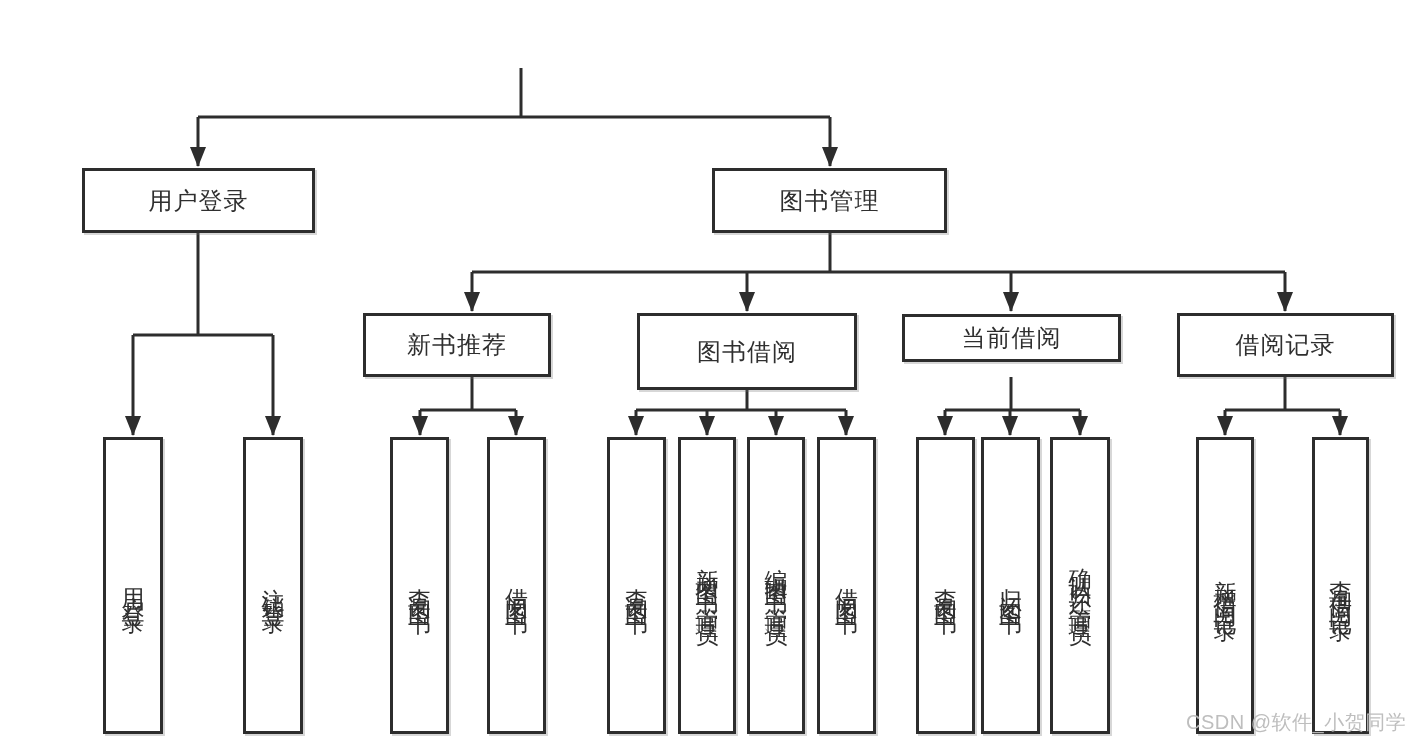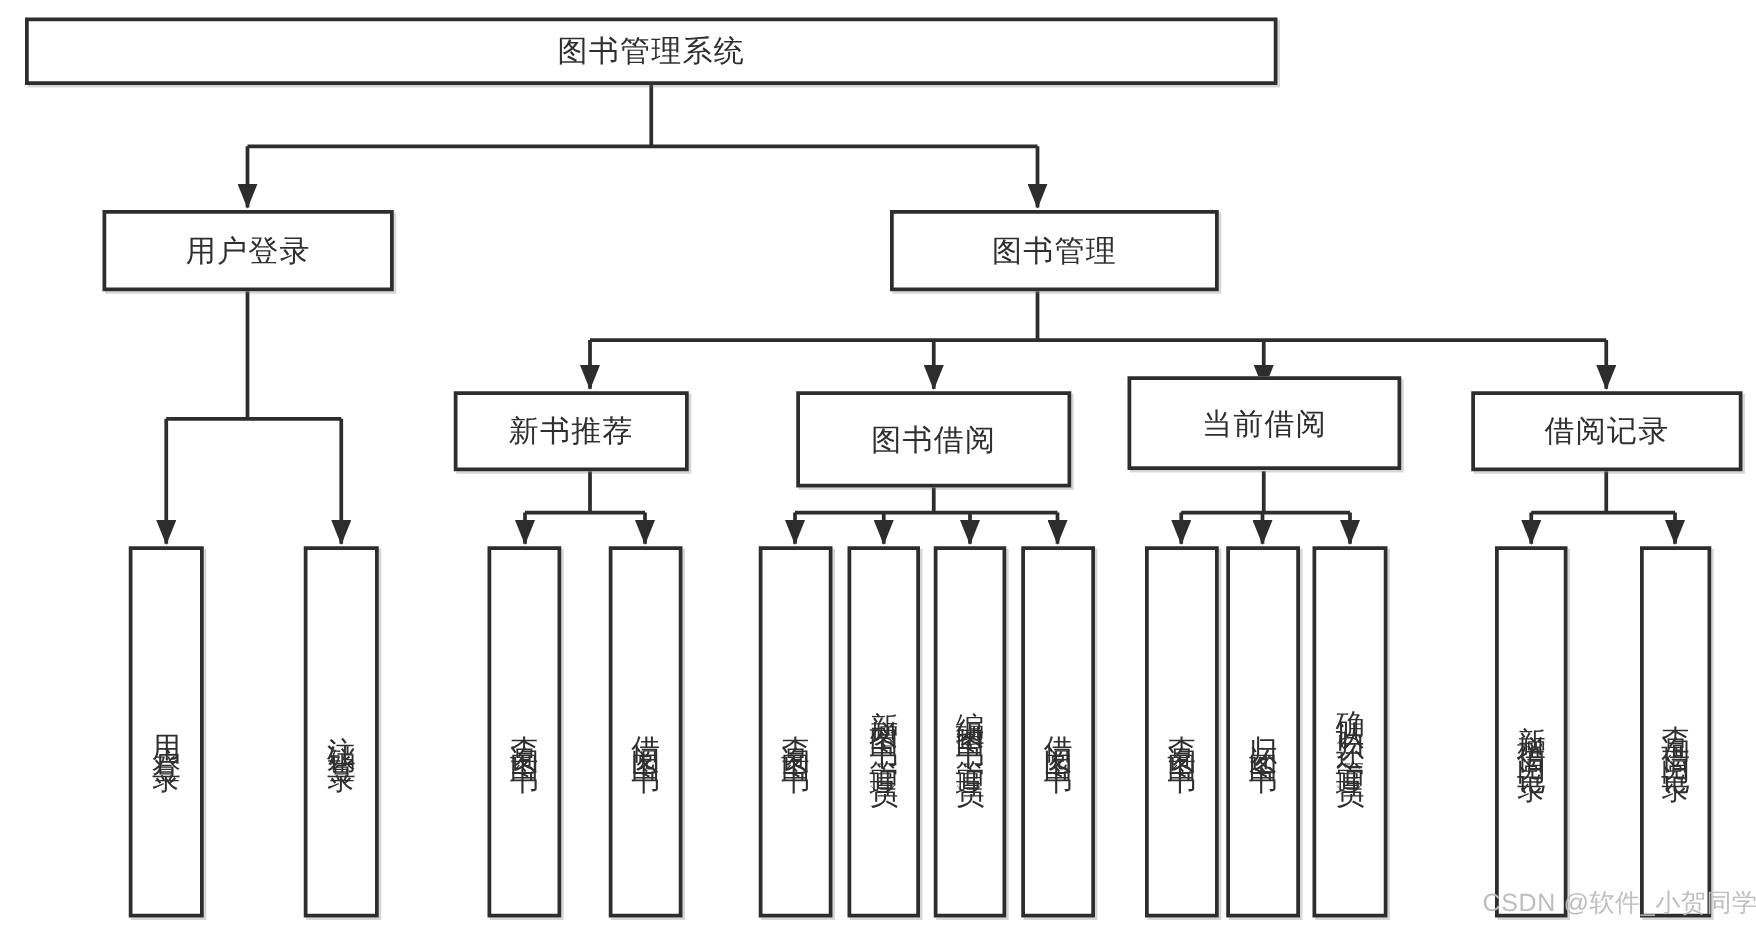--- a/index.html
+++ b/index.html
@@ -104,38 +104,35 @@
       <path d="M776,410 V435"></path>
       <path d="M846,410 V435"></path>
       <path d="M945,410 V435"></path>
       <path d="M1010,410 V435"></path>
       <path d="M1080,410 V435"></path>
       <path d="M1225,410 V435"></path>
       <path d="M1340,410 V435"></path>
     </g>
   </svg>
 
-  <div class="box" style="left:20px; top:14px; width:1002px; height:54px;">
-    <span class="hlabel">图书管理系统</span>
-  </div>
 
   <div class="box" style="left:82px; top:168px; width:233px; height:65px;">
     <span class="hlabel">用户登录</span>
   </div>
-  <div class="box" style="left:712px; top:168px; width:263px; height:65px;">
+  <div class="box" style="left:712px; top:168px; width:235px; height:65px;">
     <span class="hlabel">图书管理</span>
   </div>
 
   <div class="box" style="left:363px; top:313px; width:188px; height:64px;">
     <span class="hlabel">新书推荐</span>
   </div>
   <div class="box" style="left:637px; top:313px; width:220px; height:77px;">
     <span class="hlabel">图书借阅</span>
   </div>
-  <div class="box" style="left:902px; top:301px; width:219px; height:75px;">
+  <div class="box" style="left:902px; top:314px; width:219px; height:48px;">
     <span class="hlabel">当前借阅</span>
   </div>
   <div class="box" style="left:1177px; top:313px; width:217px; height:64px;">
     <span class="hlabel">借阅记录</span>
   </div>
 
   <div class="box leaf" style="left:103px; width:60px;">
     <span class="vtext">用户登录</span>
   </div>
   <div class="box leaf" style="left:243px; width:60px;">

